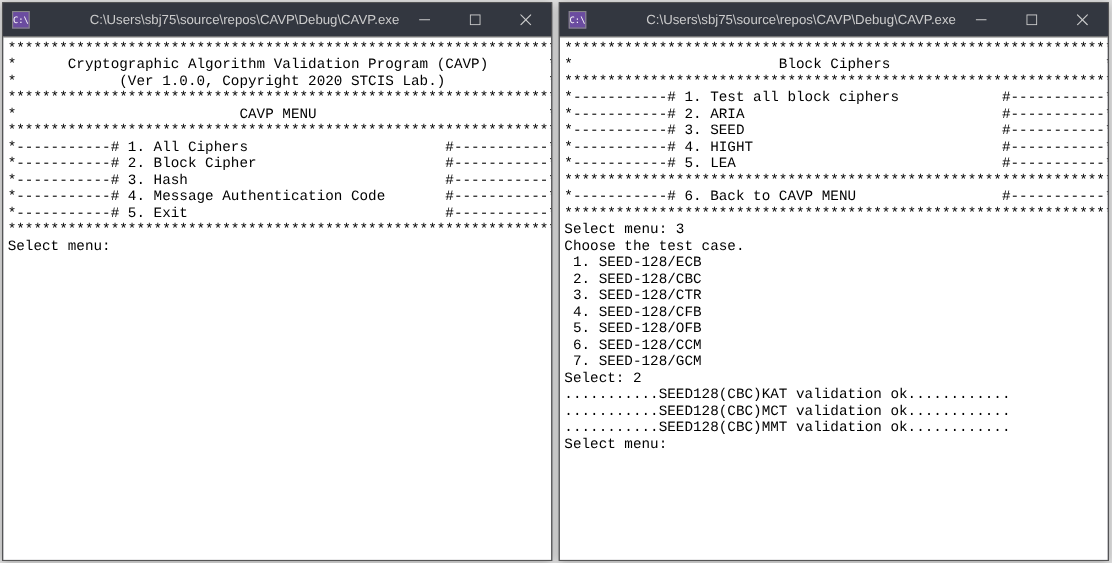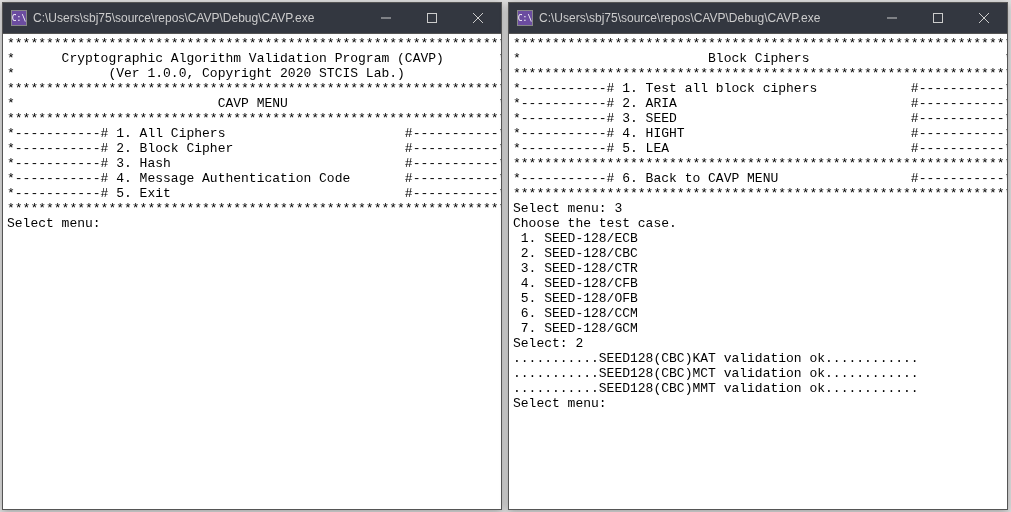--- a/index.html
+++ b/index.html
@@ -40,20 +40,21 @@
     align-items: center;
     justify-content: center;
     font-size: 8px;
     color: #fff;
     font-family: monospace;
   }
   .titlebar-title {
     flex: 1;
     white-space: nowrap;
     overflow: hidden;
+    text-align: right;
   }
   .titlebar-buttons {
     display: flex;
   }
   .titlebar-btn {
     width: 46px;
     height: 30px;
     display: flex;
     align-items: center;
     justify-content: center;

